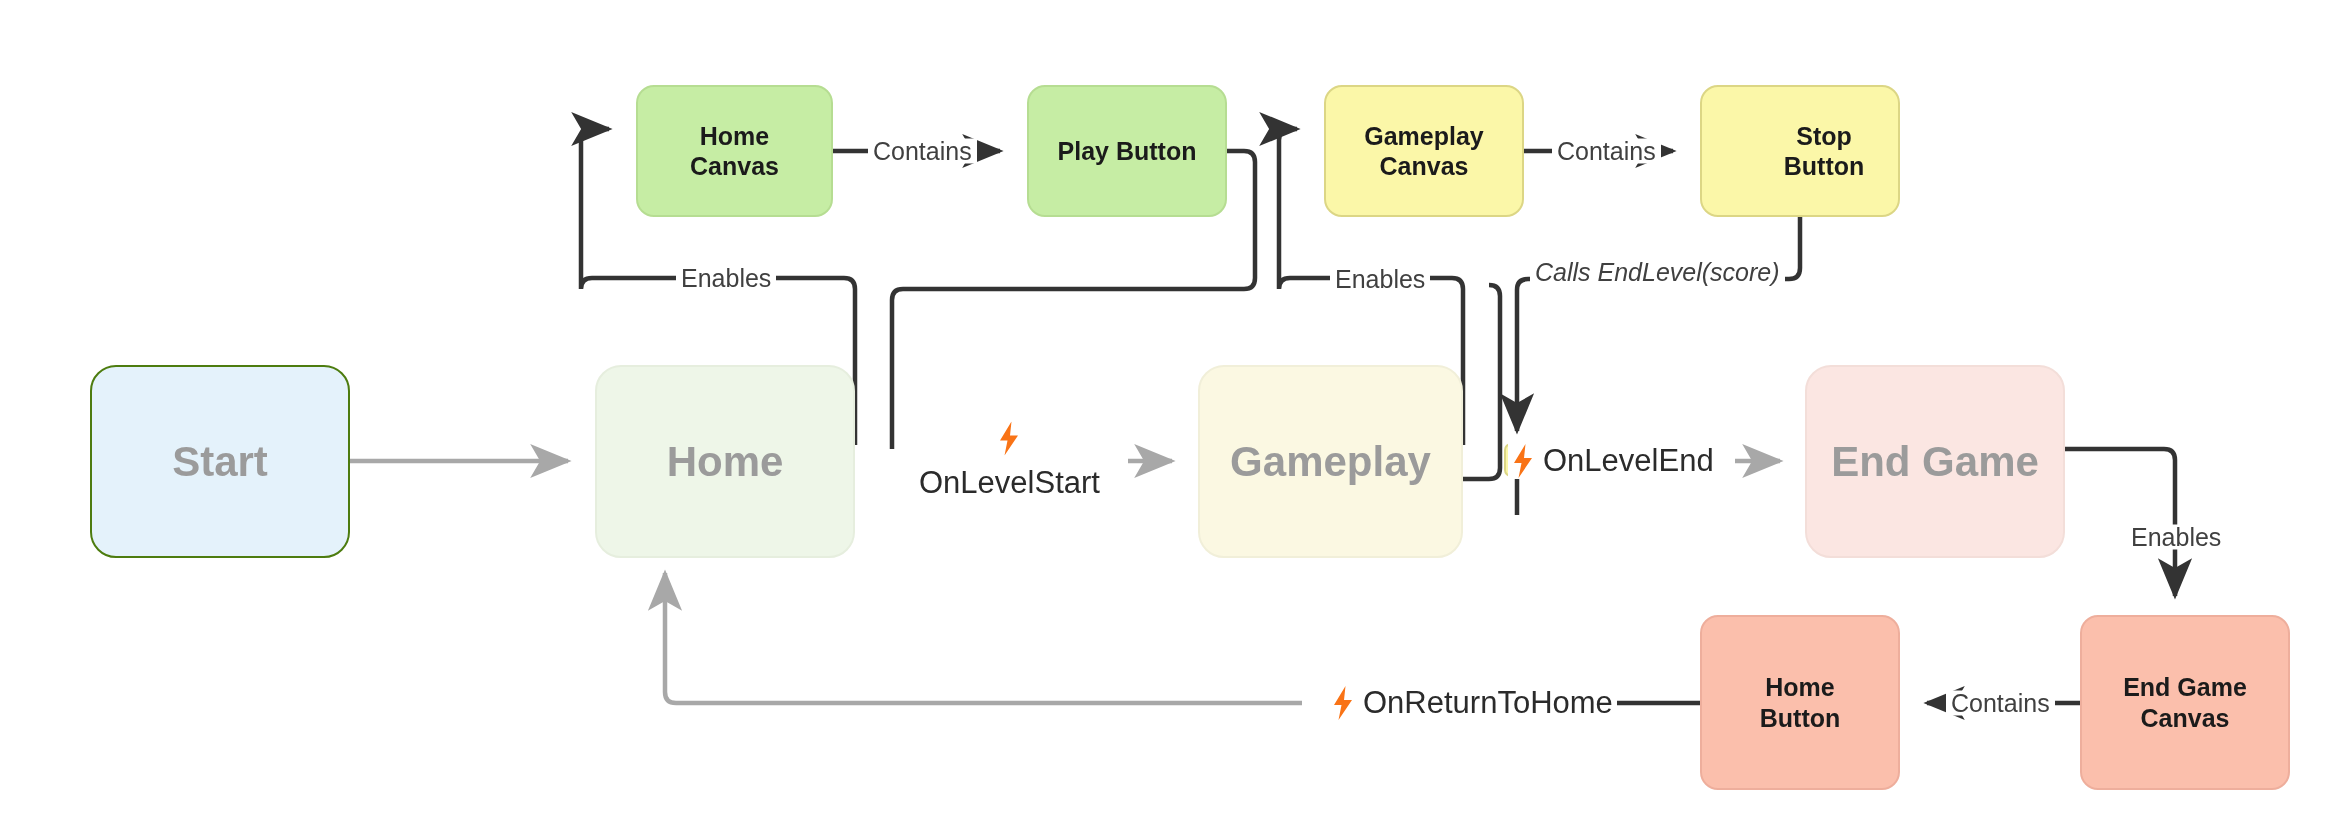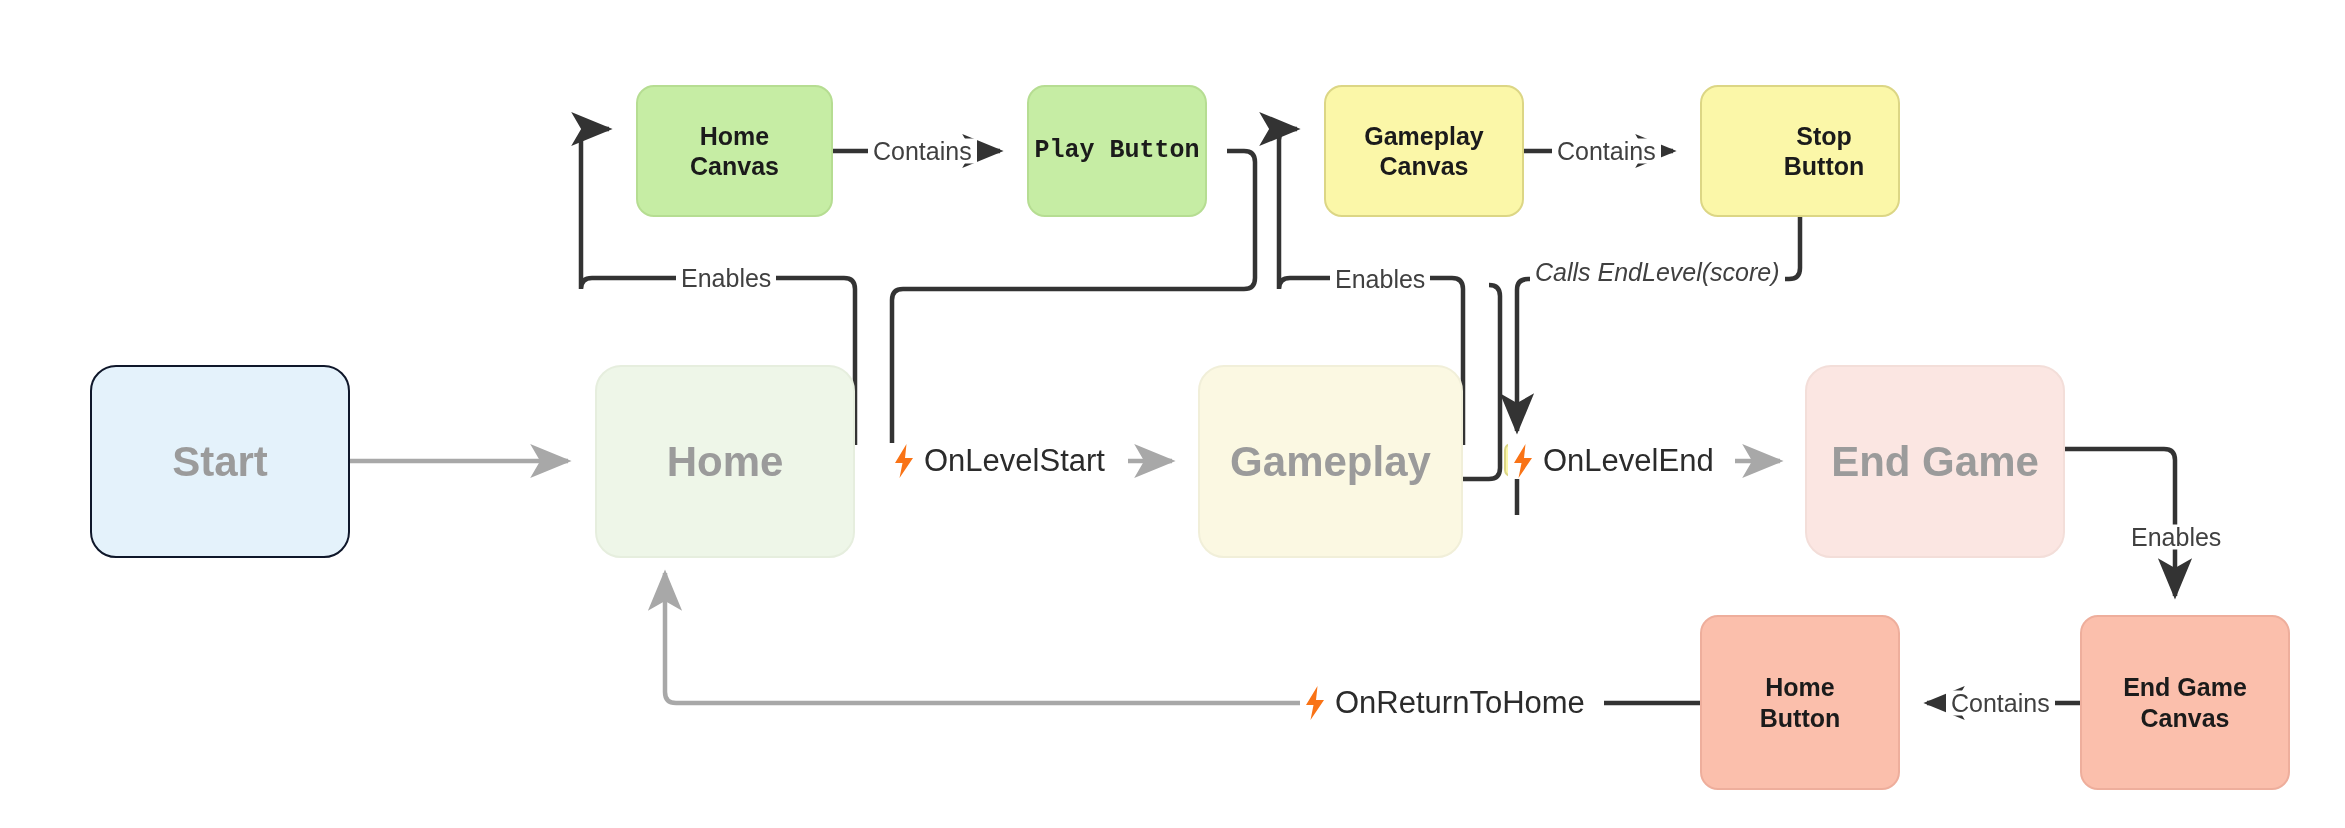--- a/index.html
+++ b/index.html
@@ -5,21 +5,21 @@
   html,body{margin:0;padding:0;background:#ffffff;}
   body{font-family:"Liberation Sans",sans-serif;}
   #stage{position:relative;width:2345px;height:828px;background:#ffffff;overflow:hidden;}
   svg#wires{position:absolute;left:0;top:0;width:2345px;height:828px;}
 
   .node{position:absolute;box-sizing:border-box;display:flex;align-items:center;
         justify-content:center;text-align:center;border-radius:18px;line-height:1.22;}
 
   
   .state{font-size:42px;font-weight:bold;color:#9b9b9b;border-radius:26px;}
-  .state.start{background:#e4f2fb;border:2px solid #0f172a;}
+  .state.start{background:#e4f2fb;border:2px solid #4d7c0f;}
   .state.home{background:#eef6e8;border:2px solid #e6eede;}
   .state.gameplay{background:#fbf8e2;border:2px solid #f1efd9;}
   .state.endgame{background:#fbe6e2;border:2px solid #f3ded9;}
 
   
   .elem{font-size:25px;font-weight:bold;color:#1b1b1b;}
   .elem.green{background:#c6eda4;border:2px solid #b6dd92;}
   .elem.yellow{background:#fbf7a8;border:2px solid #dcd685;}
   .elem.salmon{background:#fbbfac;border:2px solid #eeae9c;}
 
@@ -102,21 +102,21 @@
     <span>End Game</span>
   </div>
 
   <div class="node elem green" style="left:636px;top:85px;width:197px;height:132px;">
     <div>
       <div>Home</div>
       <div>Canvas</div>
     </div>
   </div>
 
-  <div class="node elem green" style="left:1027px;top:85px;width:180px;height:132px;font-family:Liberation Mono, monospace;">
+  <div class="node elem green" style="left:1027px;top:85px;width:200px;height:132px;">
     <span>Play Button</span>
   </div>
 
   <div class="node elem yellow" style="left:1324px;top:85px;width:200px;height:132px;">
     <div>
       <div>Gameplay</div>
       <div>Canvas</div>
     </div>
   </div>
 
@@ -150,34 +150,34 @@
   <div class="elabel" style="left:1330px;top:279px;transform:translateY(-50%);">Enables</div>
 
   <div class="elabel" style="left:1552px;top:151px;transform:translateY(-50%);">Contains</div>
 
   <div class="elabel" style="left:1530px;top:272px;transform:translateY(-50%);font-style:italic;">Calls EndLevel(score)</div>
 
   <div class="elabel" style="left:2126px;top:537px;transform:translateY(-50%);">Enables</div>
 
   <div class="elabel" style="left:1946px;top:703px;transform:translateY(-50%);">Contains</div>
 
-  <div class="evt" style="left:889px;top:461px;transform:translateY(-50%);">
+  <div class="evt" style="left:915px;top:461px;transform:translateY(-50%);flex-direction:column;">
     <svg class="bolt" width="22" height="34" viewBox="0 0 22 34">
       <path d="M13.5,0 L2,19 L9.5,19 L6.5,34 L20,14 L12,14 Z" fill="#f97316"></path>
     </svg>
     <span class="txt">OnLevelStart</span>
   </div>
 
   <div class="evt" style="left:1508px;top:461px;transform:translateY(-50%);">
     <svg class="bolt" width="22" height="34" viewBox="0 0 22 34">
       <path d="M13.5,0 L2,19 L9.5,19 L6.5,34 L20,14 L12,14 Z" fill="#f97316"></path>
     </svg>
     <span class="txt">OnLevelEnd</span>
   </div>
 
-  <div class="evt" style="left:1300px;top:703px;transform:translateY(-50%);">
+  <div class="evt" style="left:1328px;top:703px;transform:translateY(-50%);">
     <svg class="bolt" width="22" height="34" viewBox="0 0 22 34">
       <path d="M13.5,0 L2,19 L9.5,19 L6.5,34 L20,14 L12,14 Z" fill="#f97316"></path>
     </svg>
     <span class="txt">OnReturnToHome</span>
   </div>
 
 </div>
 
 </body></html>

